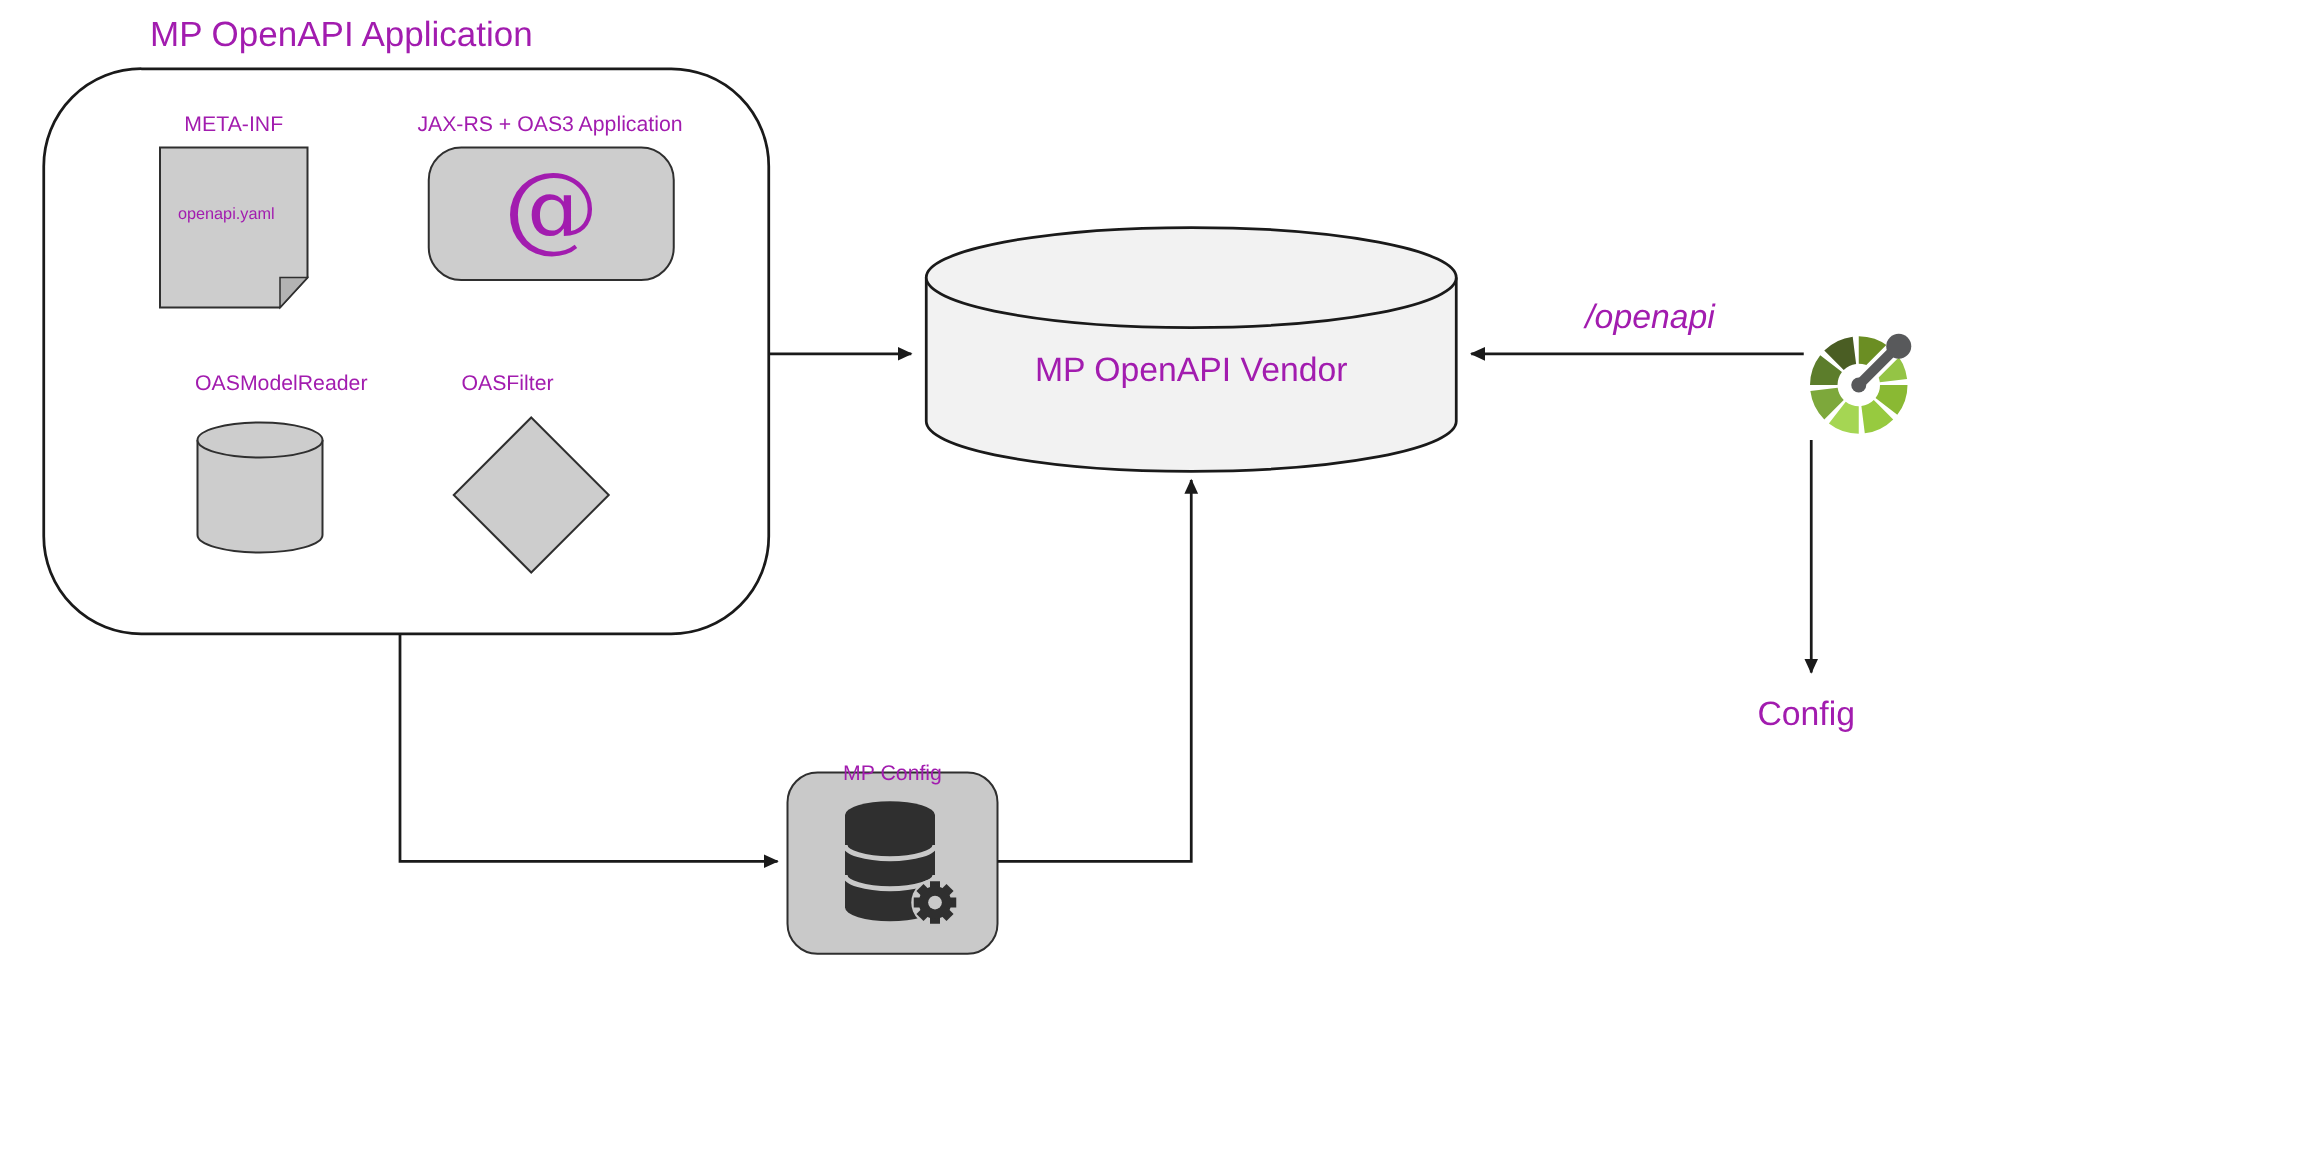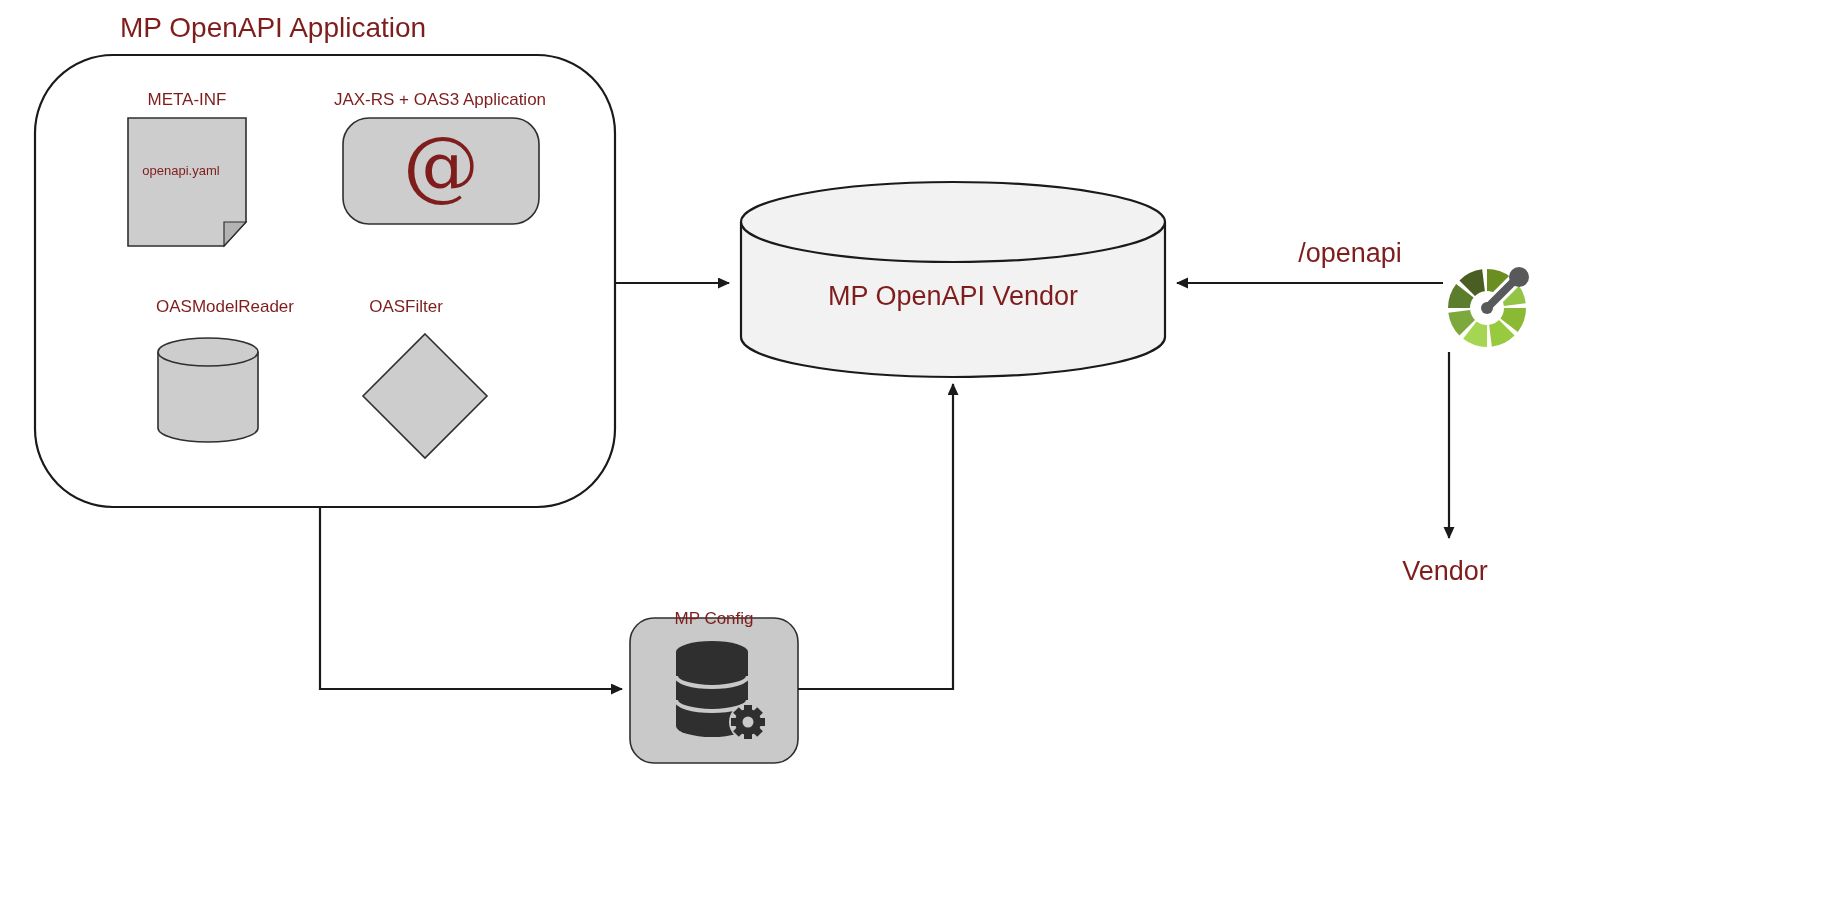--- a/index.html
+++ b/index.html
@@ -7,31 +7,31 @@
     --shape-fill:#cdcdcd;
     --vendor-fill:#f2f2f2;
     --config-fill:#c9c9c9;
     --icon-dark:#2f2f2f;
   }
   *{margin:0;padding:0;box-sizing:border-box;}
   html,body{background:#ffffff;}
   body{font-family:"Liberation Sans","DejaVu Sans",sans-serif;color:#1a1a1a;}
   .stage{position:relative;width:1848px;height:920px;background:#ffffff;overflow:hidden;}
   .stage svg.canvas{position:absolute;left:0;top:0;}
-  .lbl{position:absolute;text-align:center;white-space:nowrap;color:#7f1d1d;}
+  .lbl{position:absolute;text-align:center;white-space:nowrap;color:#a21caf;}
   .lbl-title{left:120px;top:12px;width:320px;font-size:28px;text-align:left;}
   .lbl-metainf{left:117px;top:90px;width:140px;font-size:17px;}
   .lbl-yaml{left:129px;top:163px;width:104px;font-size:13px;}
   .lbl-jaxrs{left:325px;top:90px;width:230px;font-size:17px;}
   .lbl-at{left:343px;top:116px;width:196px;height:106px;font-size:76px;line-height:100px;
           font-family:"DejaVu Serif","Liberation Serif",serif;}
   .lbl-reader{left:135px;top:297px;width:180px;font-size:17px;}
   .lbl-filter{left:331px;top:297px;width:150px;font-size:17px;}
   .lbl-vendor{left:741px;top:281px;width:424px;font-size:27px;}
-  .lbl-endpoint{left:1268px;top:238px;width:164px;font-size:27px;}
+  .lbl-endpoint{left:1238px;top:238px;width:164px;font-size:27px;font-style:italic;}
   .lbl-users{left:1375px;top:556px;width:140px;font-size:27px;}
   .lbl-config{left:630px;top:609px;width:168px;font-size:17px;}
 </style>
 </head>
 <body>
 
 <div class="stage">
 
   <svg class="canvas" width="1848" height="920" viewBox="0 0 1848 920">
     <defs>
@@ -108,16 +108,16 @@
 
   <div class="lbl lbl-title">MP OpenAPI Application</div>
   <div class="lbl lbl-metainf">META-INF</div>
   <div class="lbl lbl-yaml">openapi.yaml</div>
   <div class="lbl lbl-jaxrs">JAX-RS + OAS3 Application</div>
   <div class="lbl lbl-at">@</div>
   <div class="lbl lbl-reader">OASModelReader</div>
   <div class="lbl lbl-filter">OASFilter</div>
   <div class="lbl lbl-vendor">MP OpenAPI Vendor</div>
   <div class="lbl lbl-endpoint">/openapi</div>
-  <div class="lbl lbl-users">Vendor</div>
+  <div class="lbl lbl-users">Config</div>
   <div class="lbl lbl-config">MP Config</div>
 
 </div>
 
 </body></html>

